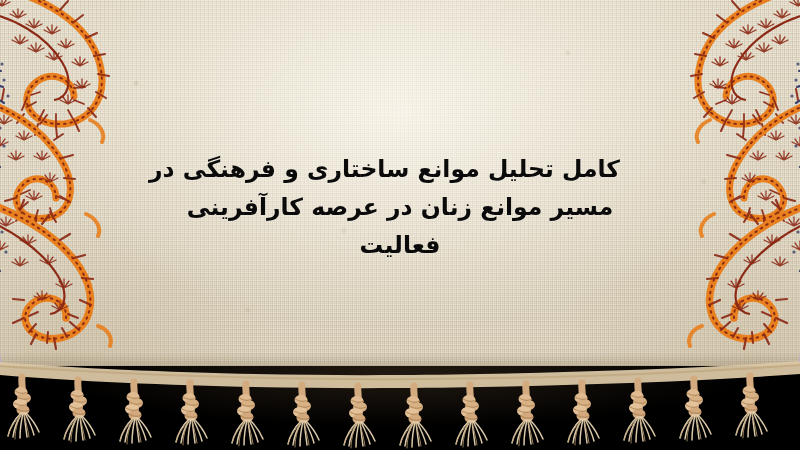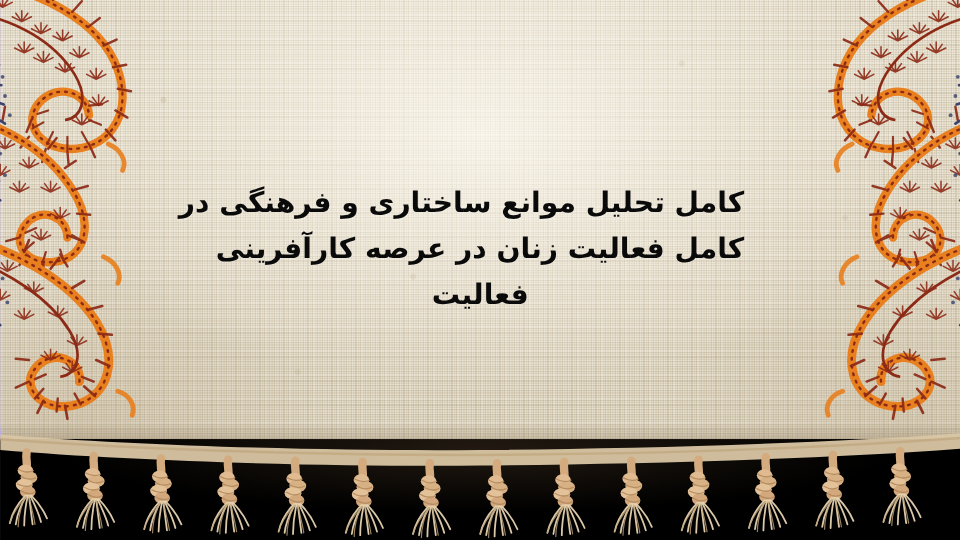--- a/index.html
+++ b/index.html
@@ -385,17 +385,17 @@
           <use href="#tassel"></use>
         </g>
       <g transform="translate(750,16)">
           <use href="#tassel"></use>
         </g>
     </g>
   </svg>
 
   <div class="title-block">
     <span class="title-line">کامل تحلیل موانع ساختاری و فرهنگی در</span>
-    <span class="title-line">کامل فعالیت زنان در عرصه کارآفرینی</span>
+    <span class="title-line">مسیر موانع زنان در عرصه کارآفرینی</span>
     <span class="title-line">فعالیت</span>
   </div>
 
 </div>
 
 </body></html>

